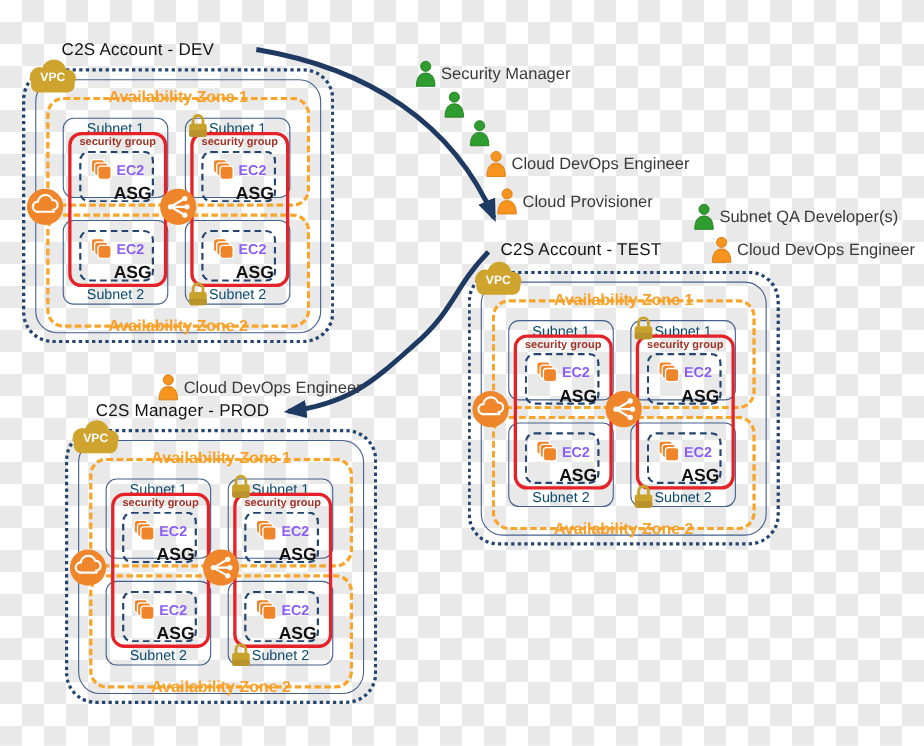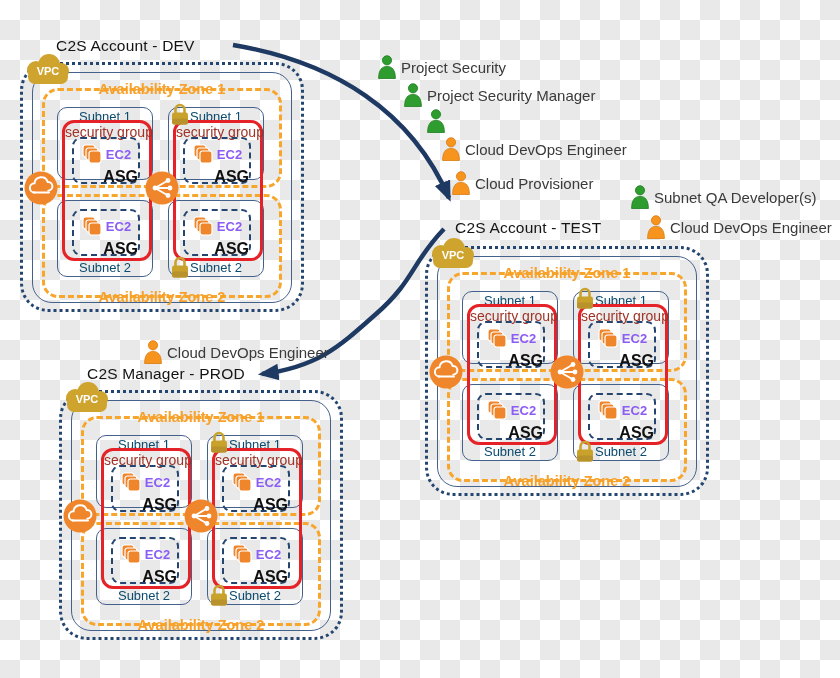--- a/index.html
+++ b/index.html
@@ -29,21 +29,21 @@
 
   .subnet{position:absolute;width:94px;border:1.6px solid #44618C;border-radius:10px;}
   .c1{left:37px}.c2{left:148px}
   .r1{top:45px;height:71px}.r2{top:138px;height:75px}
   .subnet-label{position:absolute;left:0;right:0;text-align:center;font-size:13px;color:#0c4a6e;white-space:nowrap;}
   .r1 .subnet-label{top:1px}
   .r2 .subnet-label{bottom:1px}
 
   .secgroup{position:absolute;top:58px;height:135px;width:84px;border:3px solid #E42227;border-radius:12px;}
   .sg1{left:42px}.sg2{left:153px}
-  .sg-label{position:absolute;top:1px;left:0;right:0;text-align:center;font-weight:normal;font-size:14px;color:#A03326;white-space:nowrap;}
+  .sg-label{position:absolute;top:1px;left:0;right:0;text-align:center;font-weight:bold;font-size:10px;color:#A03326;white-space:nowrap;}
 
   .asg{position:absolute;left:7px;width:64px;height:43px;border:2.6px dashed #24456F;border-radius:9px;}
   .asg.top{top:14px}.asg.bottom{top:86px}
   .asg-row{display:flex;align-items:center;justify-content:center;gap:3px;margin-top:5px;}
   .ec2-label{font-weight:bold;font-size:13px;color:#8b5cf6;}
   .asg-label{position:absolute;bottom:-3px;left:0;right:0;text-align:right;font-weight:bold;font-size:16px;color:#101010;line-height:1;}
 
   .lock{position:absolute;width:22px;height:24px;}
   .lock.top{left:149px;top:40px;}
   .lock.bottom{left:149px;top:193px;}
@@ -373,29 +373,28 @@
     <span class="vpc-text">VPC</span>
   </div>
 </div>
 
 <div class="role" style="left:377px;top:55px">
   <svg width="20" height="25" viewBox="0 0 20 25">
       <g fill="#2E9C2E" stroke="#1E7D1E" stroke-width="0.8">
         <use href="#person"></use>
       </g>
     </svg>
-  <span>Project Security</span>
+  <span>Security Manager</span>
 </div>
 <div class="role" style="left:403px;top:83px">
   <svg width="20" height="25" viewBox="0 0 20 25">
       <g fill="#2E9C2E" stroke="#1E7D1E" stroke-width="0.8">
         <use href="#person"></use>
       </g>
     </svg>
-  <span>Project Security Manager</span>
 </div>
 <div class="role" style="left:426px;top:109px">
   <svg width="20" height="25" viewBox="0 0 20 25">
       <g fill="#2E9C2E" stroke="#1E7D1E" stroke-width="0.8">
         <use href="#person"></use>
       </g>
     </svg>
 </div>
 <div class="role" style="left:441px;top:137px">
   <svg width="20" height="25" viewBox="0 0 20 25">

